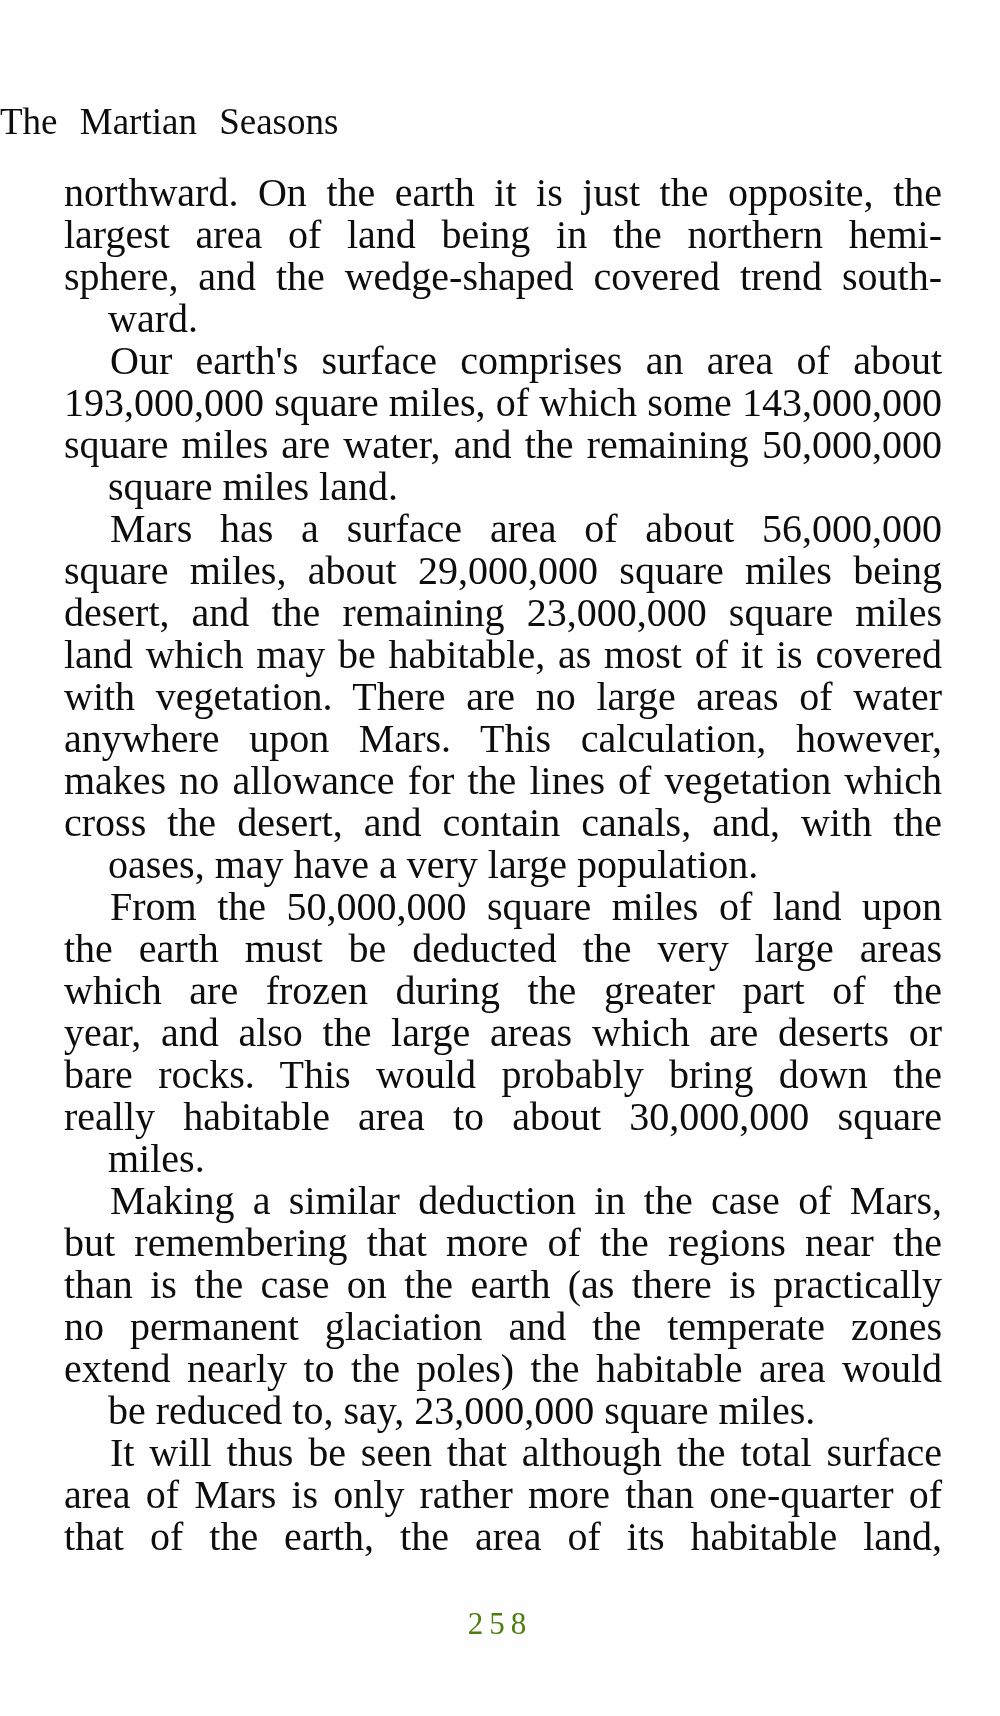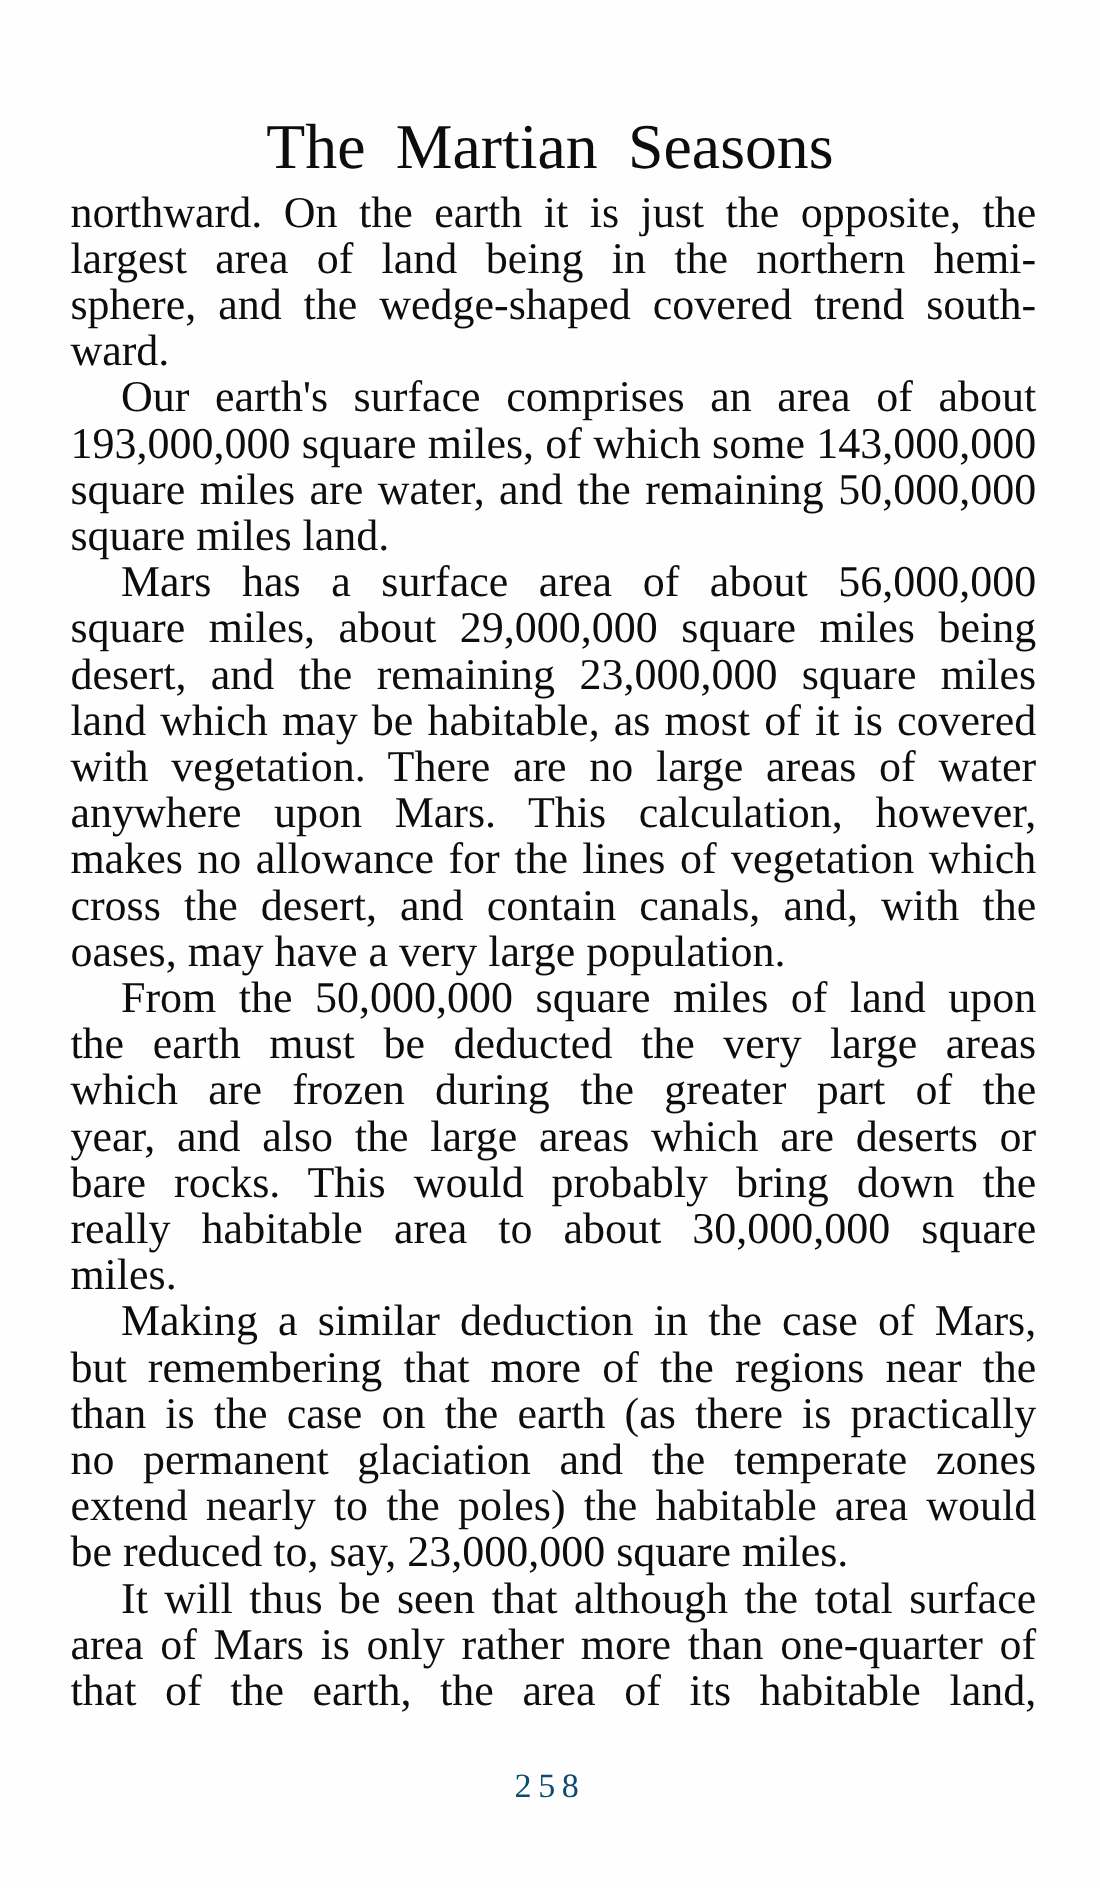--- a/index.html
+++ b/index.html
@@ -14,22 +14,22 @@
     background: #fefefe;
     color: #0a0a0a;
     font-family: "Liberation Serif", "DejaVu Serif", serif;
     overflow: hidden;
   }
   .page-title {
     position: absolute;
     top: 102px;
     left: 0;
     width: 100%;
-    text-align: center;
-    font-size: 58px;
+    text-align: left;
+    font-size: 37px;
     line-height: 1.1;
     word-spacing: 13px;
     color: #0d0d0d;
   }
   .text-body {
     position: absolute;
     top: 172px;
     left: 64px;
     width: 878px;
   }
@@ -37,33 +37,34 @@
     font-size: 40px;
     line-height: 42px;
     height: 42px;
     text-align: justify;
     text-align-last: justify;
     color: #0d0d0d;
     white-space: normal;
   }
   .line.para-end {
     text-align-last: left;
+    margin-left: 44px;
   }
   .line.indent {
     text-indent: 46px;
   }
   .page-number {
     position: absolute;
     top: 1606px;
     left: 0;
     width: 100%;
     text-align: center;
     font-size: 31px;
     letter-spacing: 6px;
-    color: #0c4a6e;
+    color: #4d7c0f;
   }
 </style>
 </head>
 <body>
 
 <div class="scan-page">
   <div class="page-title">The Martian Seasons</div>
 
   <div class="text-body">
       <div class="line">northward. On the earth it is just the opposite, the</div>

